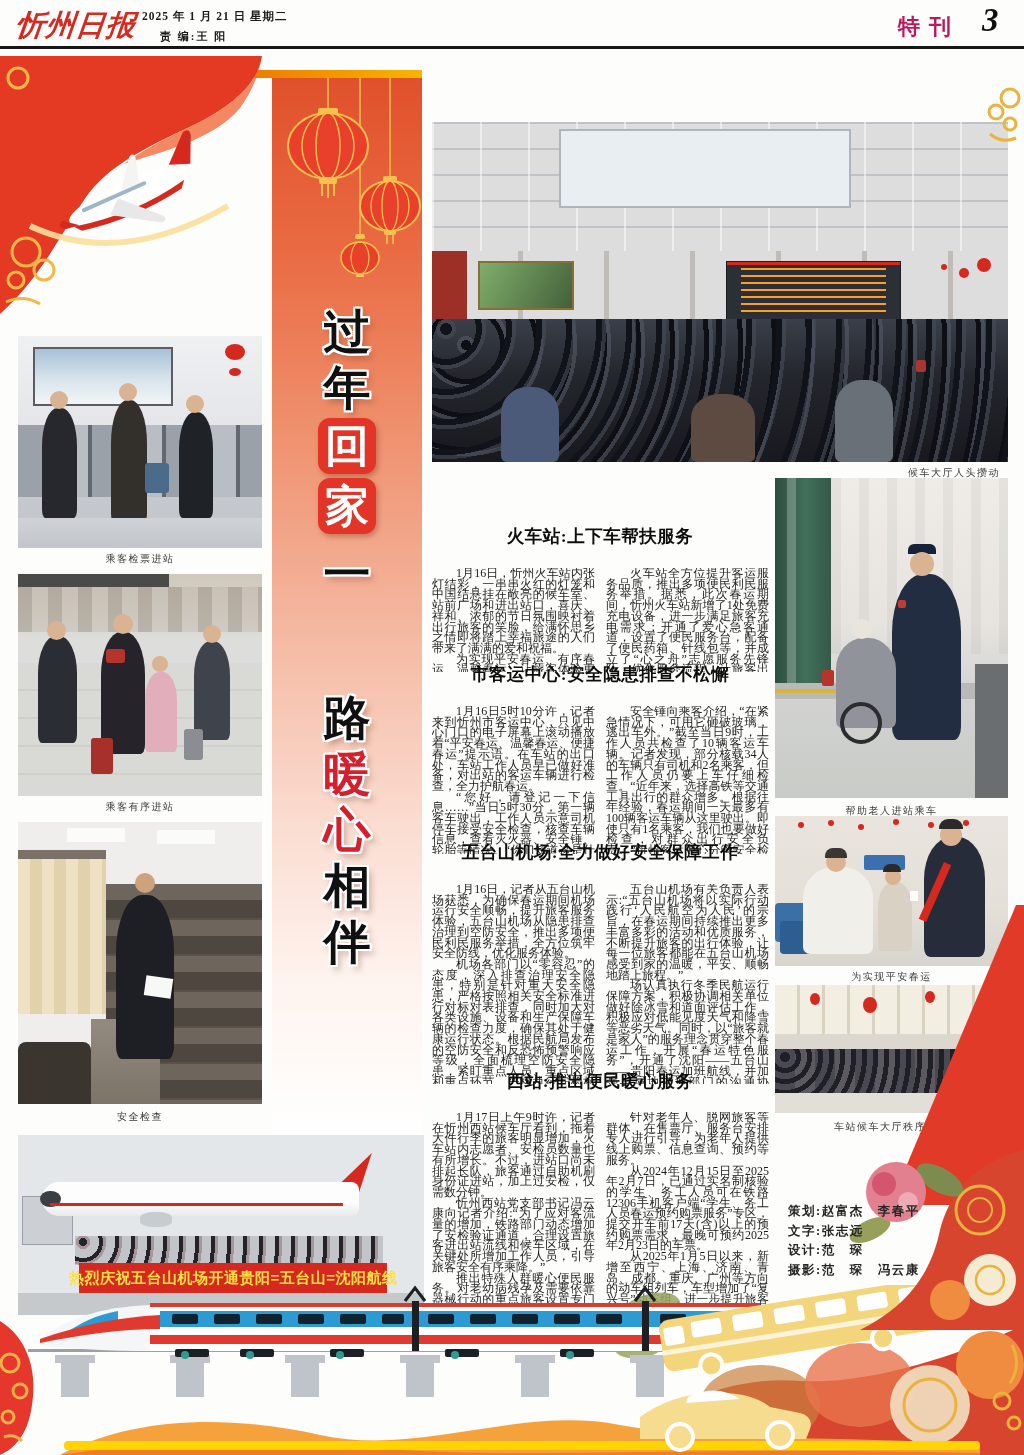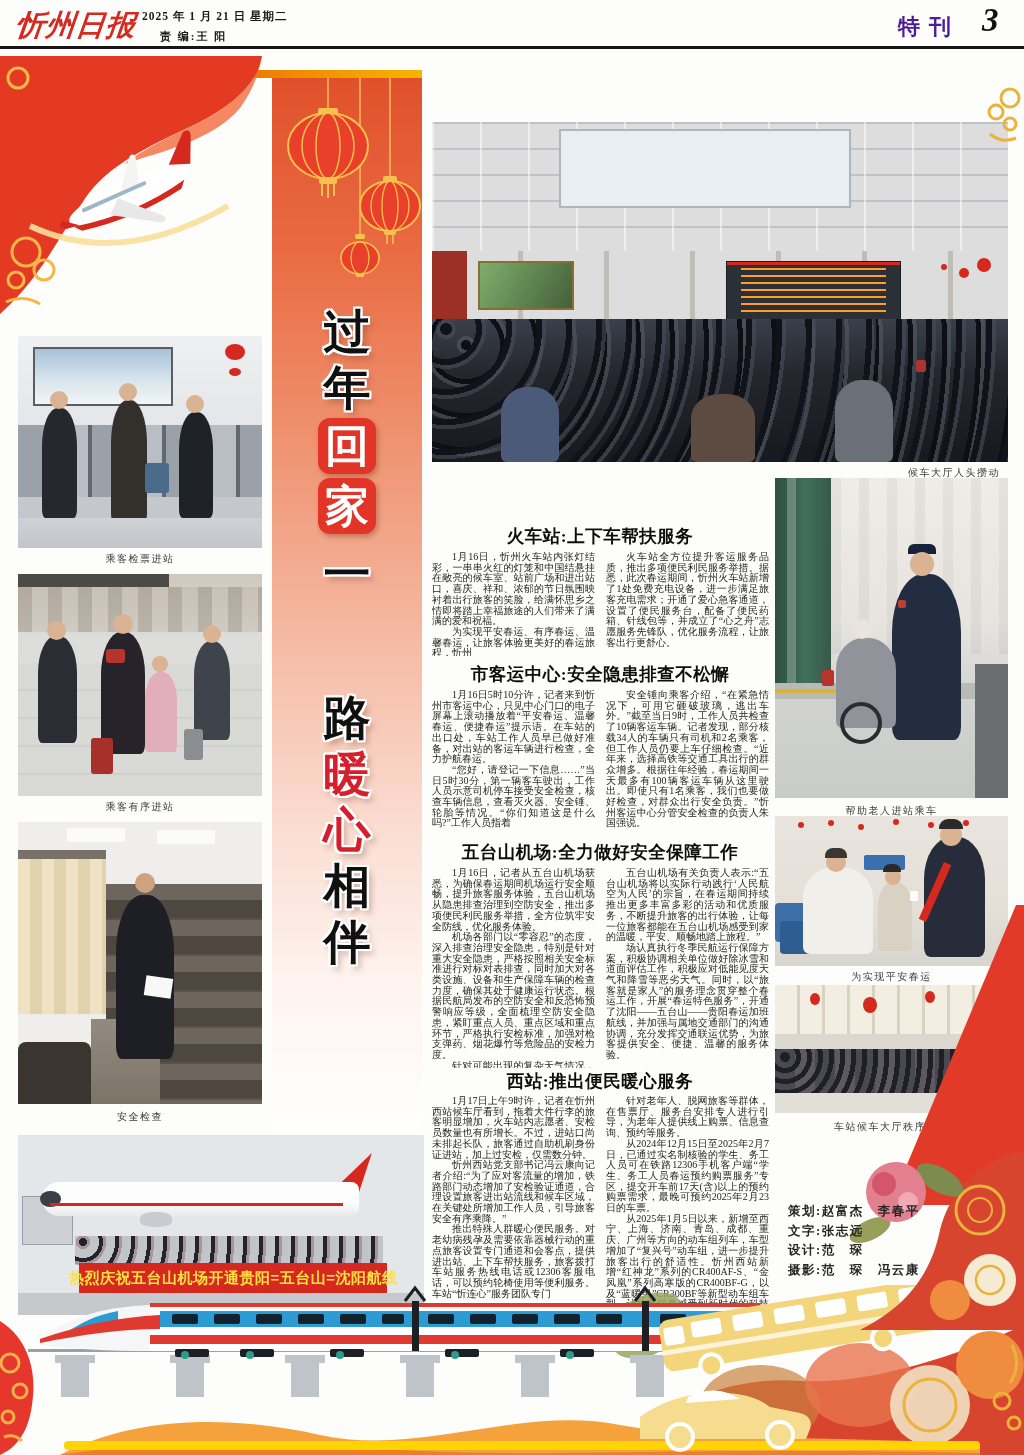--- a/index.html
+++ b/index.html
@@ -3,21 +3,21 @@
 <meta charset="utf-8">
 <style>
   html,body{margin:0;padding:0;background:#9a9a9a;}
   .page{position:relative;width:1024px;height:1455px;margin:0 auto;background:#fdfdfc;
         font-family:"Liberation Serif",serif;overflow:hidden;}
   
   .logo{position:absolute;left:16px;top:6px;width:120px;font-size:29px;font-weight:900;
         color:#d42a20;font-style:italic;letter-spacing:1px;transform:skewX(-6deg);}
   .hdate{position:absolute;left:142px;top:9px;font-size:11.5px;font-weight:bold;color:#1a1a1a;letter-spacing:1px;}
   .heditor{position:absolute;left:160px;top:29px;font-size:11px;font-weight:bold;color:#1a1a1a;letter-spacing:2px;}
-  .hsection{position:absolute;left:898px;top:12px;font-size:22px;color:#4c1d95;letter-spacing:9px;font-weight:bold;}
+  .hsection{position:absolute;left:898px;top:12px;font-size:22px;color:#be185d;letter-spacing:9px;font-weight:bold;}
   .hpage{position:absolute;left:982px;top:2px;font-size:33px;font-weight:900;font-style:italic;color:#111;}
   .hrule{position:absolute;left:0;top:46px;width:1024px;height:3px;background:#161616;}
   
   .strip-bar{position:absolute;left:0;top:70px;width:422px;height:8px;z-index:1;
              background:linear-gradient(90deg,#f2a400,#ee7d00 60%,#f7b500);}
   .strip{position:absolute;left:272px;top:78px;width:150px;height:1058px;z-index:1;
          background:linear-gradient(180deg,#e0512b 0%,#e96a42 16%,#ef926f 34%,#f5bca6 54%,#fbdfd4 72%,#fef4ef 86%,#ffffff 100%);}
   .vc{position:absolute;left:272px;width:150px;z-index:2;text-align:center;
       font-family:"Liberation Sans",sans-serif;font-weight:900;font-size:47px;line-height:52px;color:#101010;
       text-shadow:-2px 0 0 #fff,2px 0 0 #fff,0 -2px 0 #fff,0 2px 0 #fff,2px 2px 0 #fff,-2px 2px 0 #fff,
@@ -30,22 +30,22 @@
   .photo{position:absolute;overflow:hidden;background:#ddd;z-index:2;}
   .photo>div{position:absolute;}
   .pers{position:absolute;border-radius:45% 45% 10% 10%/35% 35% 8% 8%;}
   .hd{position:absolute;border-radius:50%;background:#d9b392;}
   .cap{position:absolute;font-size:10px;color:#3a3a3a;letter-spacing:1.5px;text-align:center;z-index:2;}
   
   .intro{position:absolute;left:432px;top:466px;width:337px;font-size:11px;line-height:13.5px;
          text-align:justify;text-indent:2em;color:#111;z-index:2;}
   .art-h{position:absolute;left:432px;width:336px;text-align:center;font-size:17.5px;font-weight:bold;
          color:#0d0d0d;letter-spacing:.5px;z-index:2;}
-  .col{position:absolute;width:163px;font-size:10px;line-height:10.7px;text-align:justify;color:#1c1c1c;
-       overflow:hidden;z-index:2;}
+  .col{position:absolute;width:163px;font-size:12px;line-height:10.7px;text-align:justify;color:#1c1c1c;
+       overflow:hidden;z-index:2;margin-top:16px;}
   .col p{margin:0;text-indent:2em;}
   .banner{display:flex;align-items:center;justify-content:center;font-size:15px;font-weight:bold;
           color:#ffe042;letter-spacing:.5px;font-family:"Liberation Sans",sans-serif;white-space:nowrap;}
   .credits{position:absolute;left:788px;top:1202px;z-index:6;font-size:12.5px;font-weight:bold;
            color:#262626;line-height:19.5px;letter-spacing:1.5px;}
   svg.deco{position:absolute;z-index:3;pointer-events:none;}
 </style>
 </head>
 <body>
 

